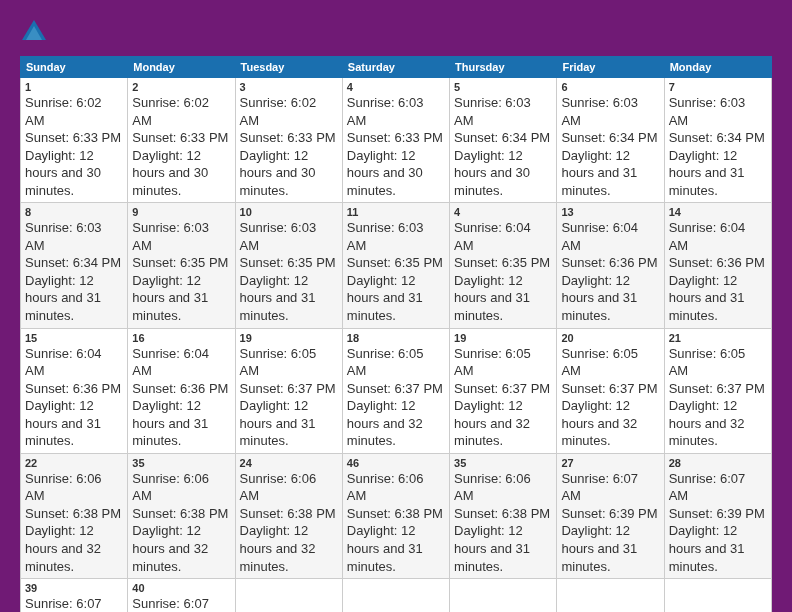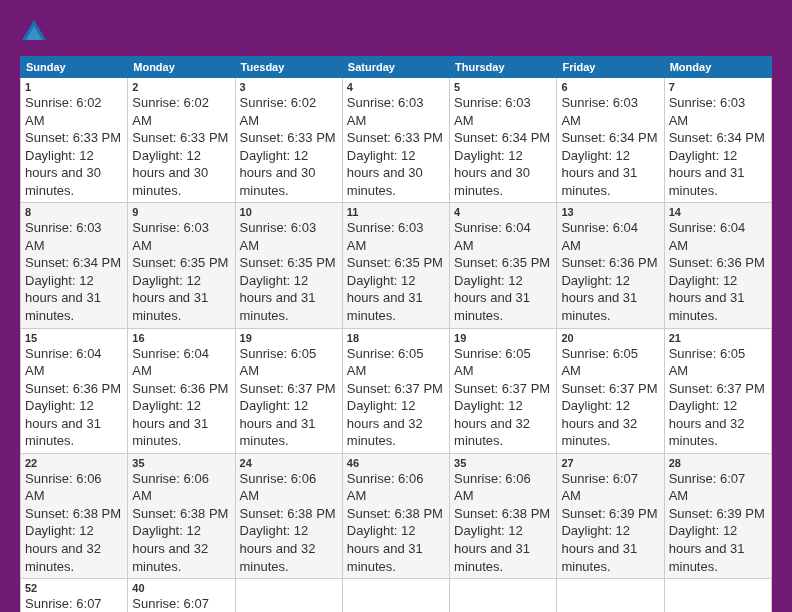--- a/index.html
+++ b/index.html
@@ -251,21 +251,21 @@
             <span class="day-num">27</span>
             <div class="day-info">Sunrise: 6:07 AM<br>Sunset: 6:39 PM<br>Daylight: 12 hours and 31 minutes.</div>
           </td>
           <td>
             <span class="day-num">28</span>
             <div class="day-info">Sunrise: 6:07 AM<br>Sunset: 6:39 PM<br>Daylight: 12 hours and 31 minutes.</div>
           </td>
         </tr>
         <tr class="last-row">
           <td>
-            <span class="day-num">52</span>
+            <span class="day-num">39</span>
             <div class="day-info">Sunrise: 6:07 AM<br>Sunset: 6:39 PM<br>Daylight: 12 hours and 31 minutes.</div>
           </td>
           <td>
             <span class="day-num">40</span>
             <div class="day-info">Sunrise: 6:07 AM<br>Sunset: 6:39 PM<br>Daylight: 12 hours and 31 minutes.</div>
           </td>
           <td class="empty"></td>
           <td class="empty"></td>
           <td class="empty"></td>
           <td class="empty"></td>

